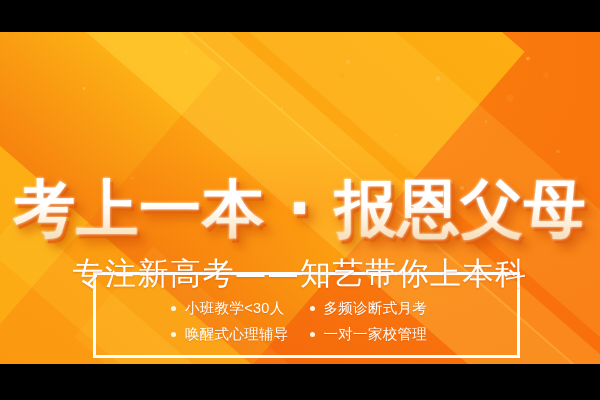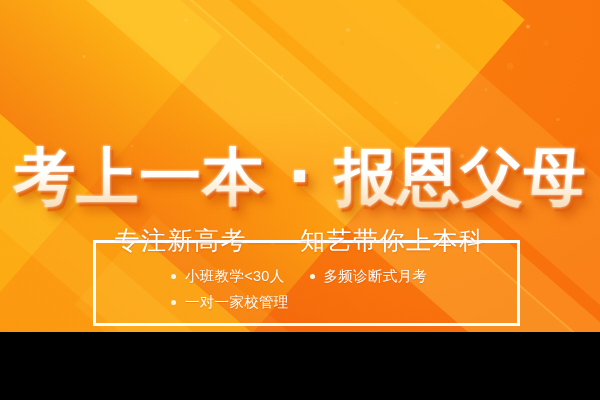--- a/index.html
+++ b/index.html
@@ -11,20 +11,21 @@
 
   .banner {
     position: relative;
     width: 600px;
     height: 332px;
     overflow: hidden;
     font-family: "Liberation Sans", "DejaVu Sans", sans-serif;
     
     background:
       radial-gradient(120% 110% at 10% 8%, #FCA316 0%, #FB8A10 30%, #F97A0D 58%, #F8700C 100%);
+    margin-top: 32px;
   }
 
   
   .wedge-gold {
     position: absolute;
     left: -170px;
     top: -240px;
     width: 560px;
     height: 620px;
     background: linear-gradient(180deg, #FDAE12 0%, #FCA011 55%, #FB9710 100%);
@@ -160,21 +161,21 @@
     position: absolute;
     left: 0; right: 0;
     top: 227px;
     text-align: center;
     z-index: 7;
   }
   .subtitle-text {
     display: inline-block;
     padding: 0 12px;
     font-family: "DejaVu Sans", "Liberation Sans", sans-serif;
-    font-size: 25px;
+    font-size: 31px;
     font-weight: 400;
     line-height: 28px;
     color: #FFFFFF;
     letter-spacing: 1.5px;
     white-space: nowrap;
     text-shadow: 0 1px 2px rgba(190,70,5,.35);
   }
 
   
   .features {
@@ -252,17 +253,21 @@
     <div class="feature">
       <span class="dot"></span>
       <span>小班教学&lt;30人</span>
     </div>
     <div class="feature">
       <span class="dot"></span>
       <span>多频诊断式月考</span>
     </div>
     <div class="feature">
       <span class="dot"></span>
+      <span>唤醒式心理辅导</span>
+    </div>
+    <div class="feature">
+      <span class="dot"></span>
       <span>一对一家校管理</span>
     </div>
   </div>
 
 </div>
 
 </body></html>

